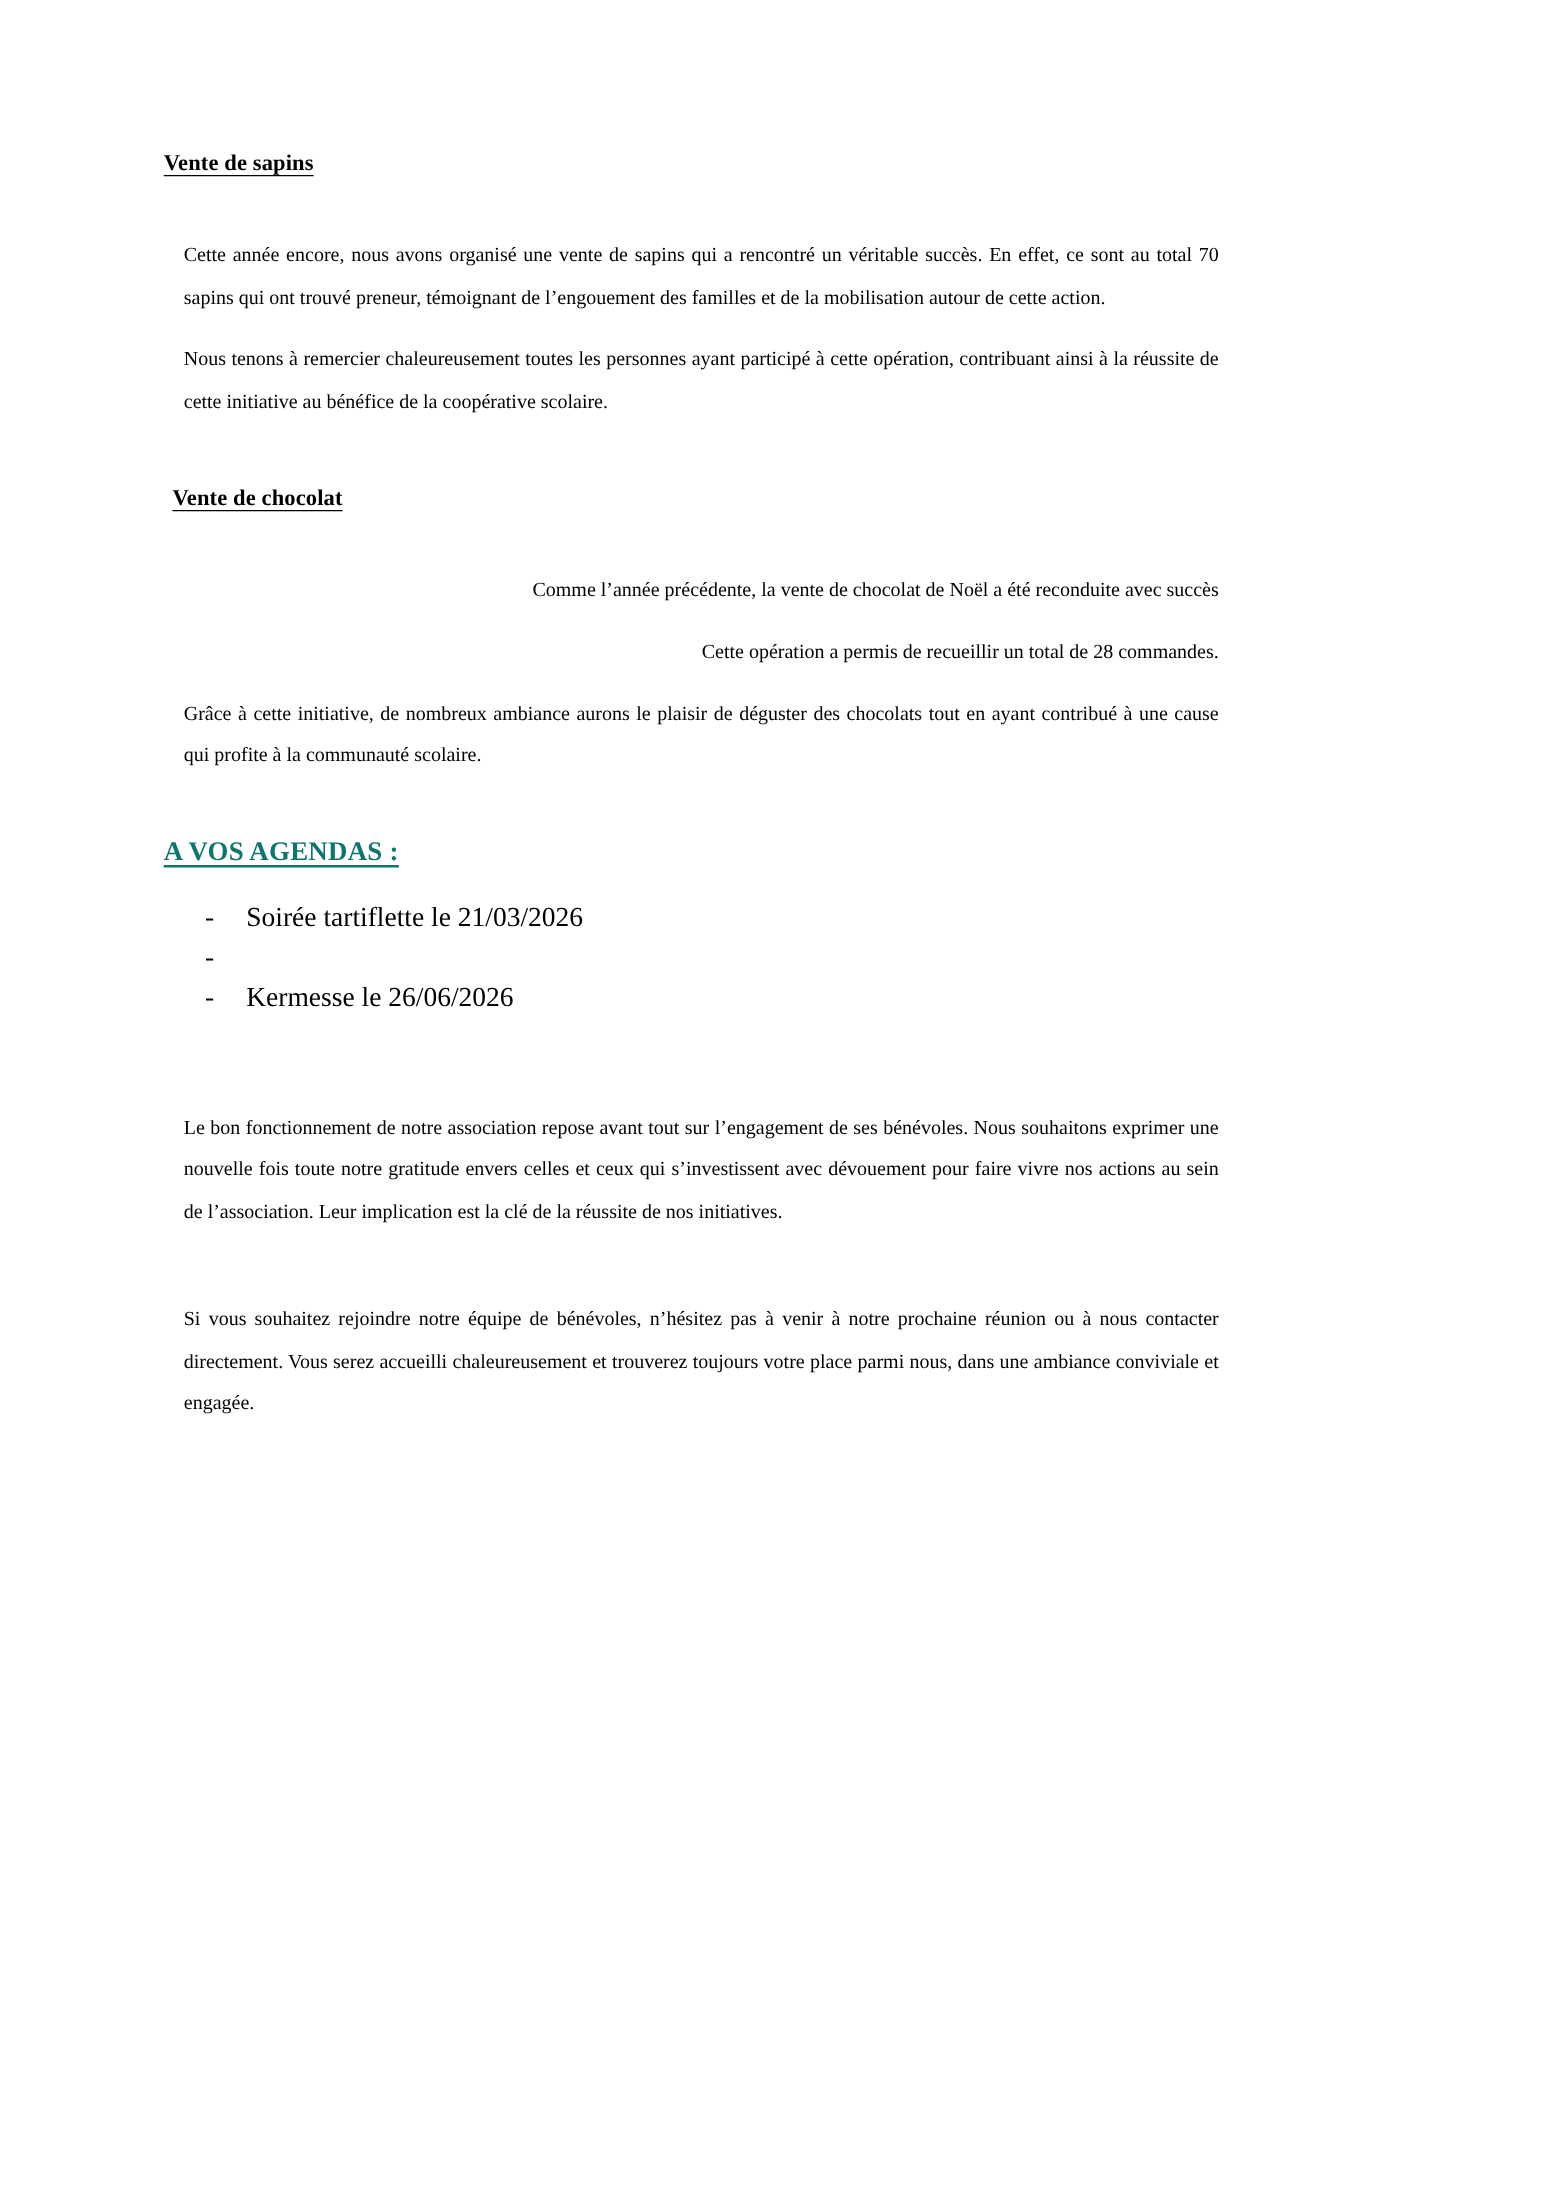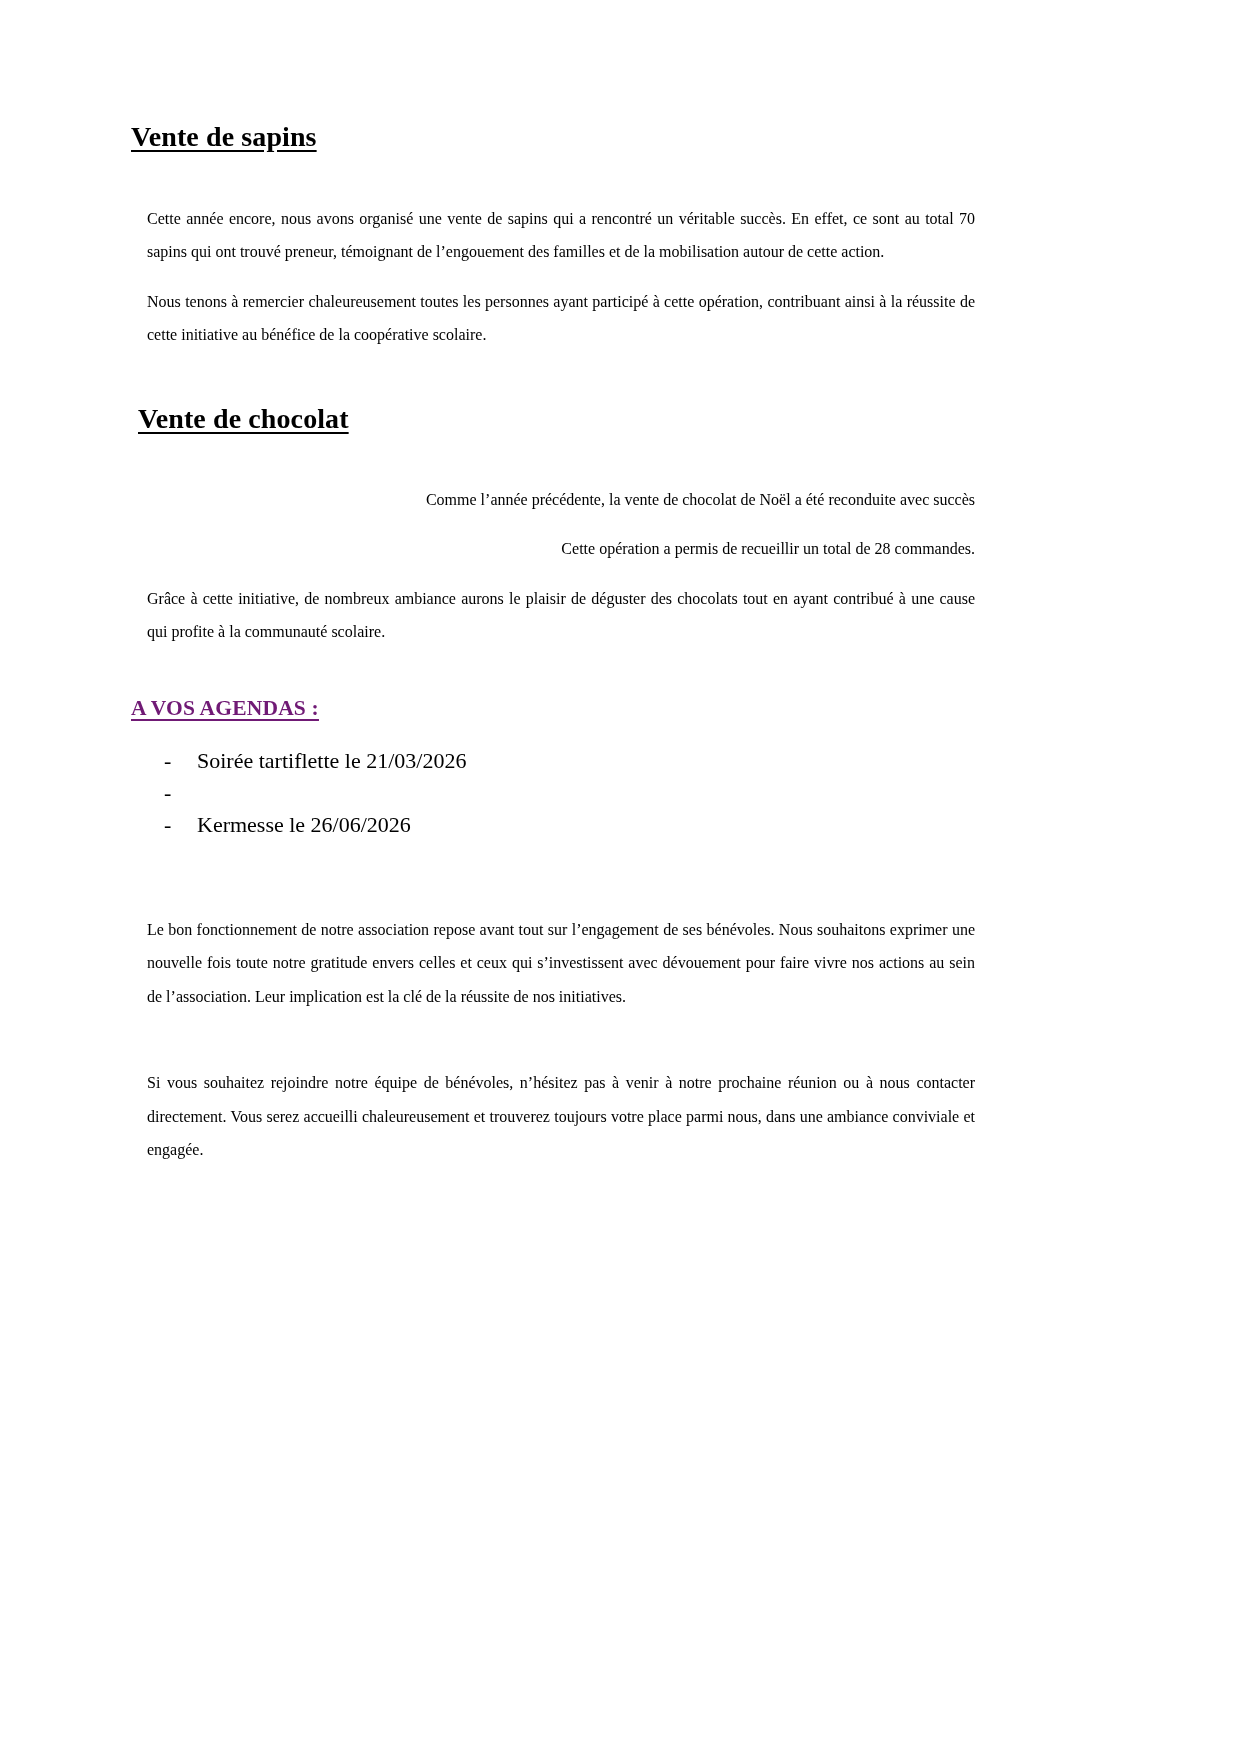--- a/index.html
+++ b/index.html
@@ -25,36 +25,36 @@
   }
   .content {
     position: absolute;
     left: 131px;
     top: 118px;
     width: 860px;
   }
   
   .section-heading {
     font-family: "Liberation Serif", "DejaVu Serif", serif;
-    font-size: 28px;
+    font-size: 18px;
     font-weight: bold;
     text-decoration: underline;
     text-underline-offset: 4px;
     line-height: 1.35;
     letter-spacing: 0.1px;
     margin: 0;
   }
   .section-heading.indent {
     padding-left: 7px;
   }
   .agenda-heading {
     font-family: "Liberation Serif", "DejaVu Serif", serif;
     font-size: 21.5px;
     font-weight: bold;
-    color: #701a75;
+    color: #0f766e;
     text-decoration: underline;
     text-underline-offset: 4px;
     letter-spacing: 0.2px;
     margin: 0;
   }
   
   .para {
     font-family: "Liberation Serif", "DejaVu Serif", serif;
     font-size: 16px;
     line-height: 33.5px;

